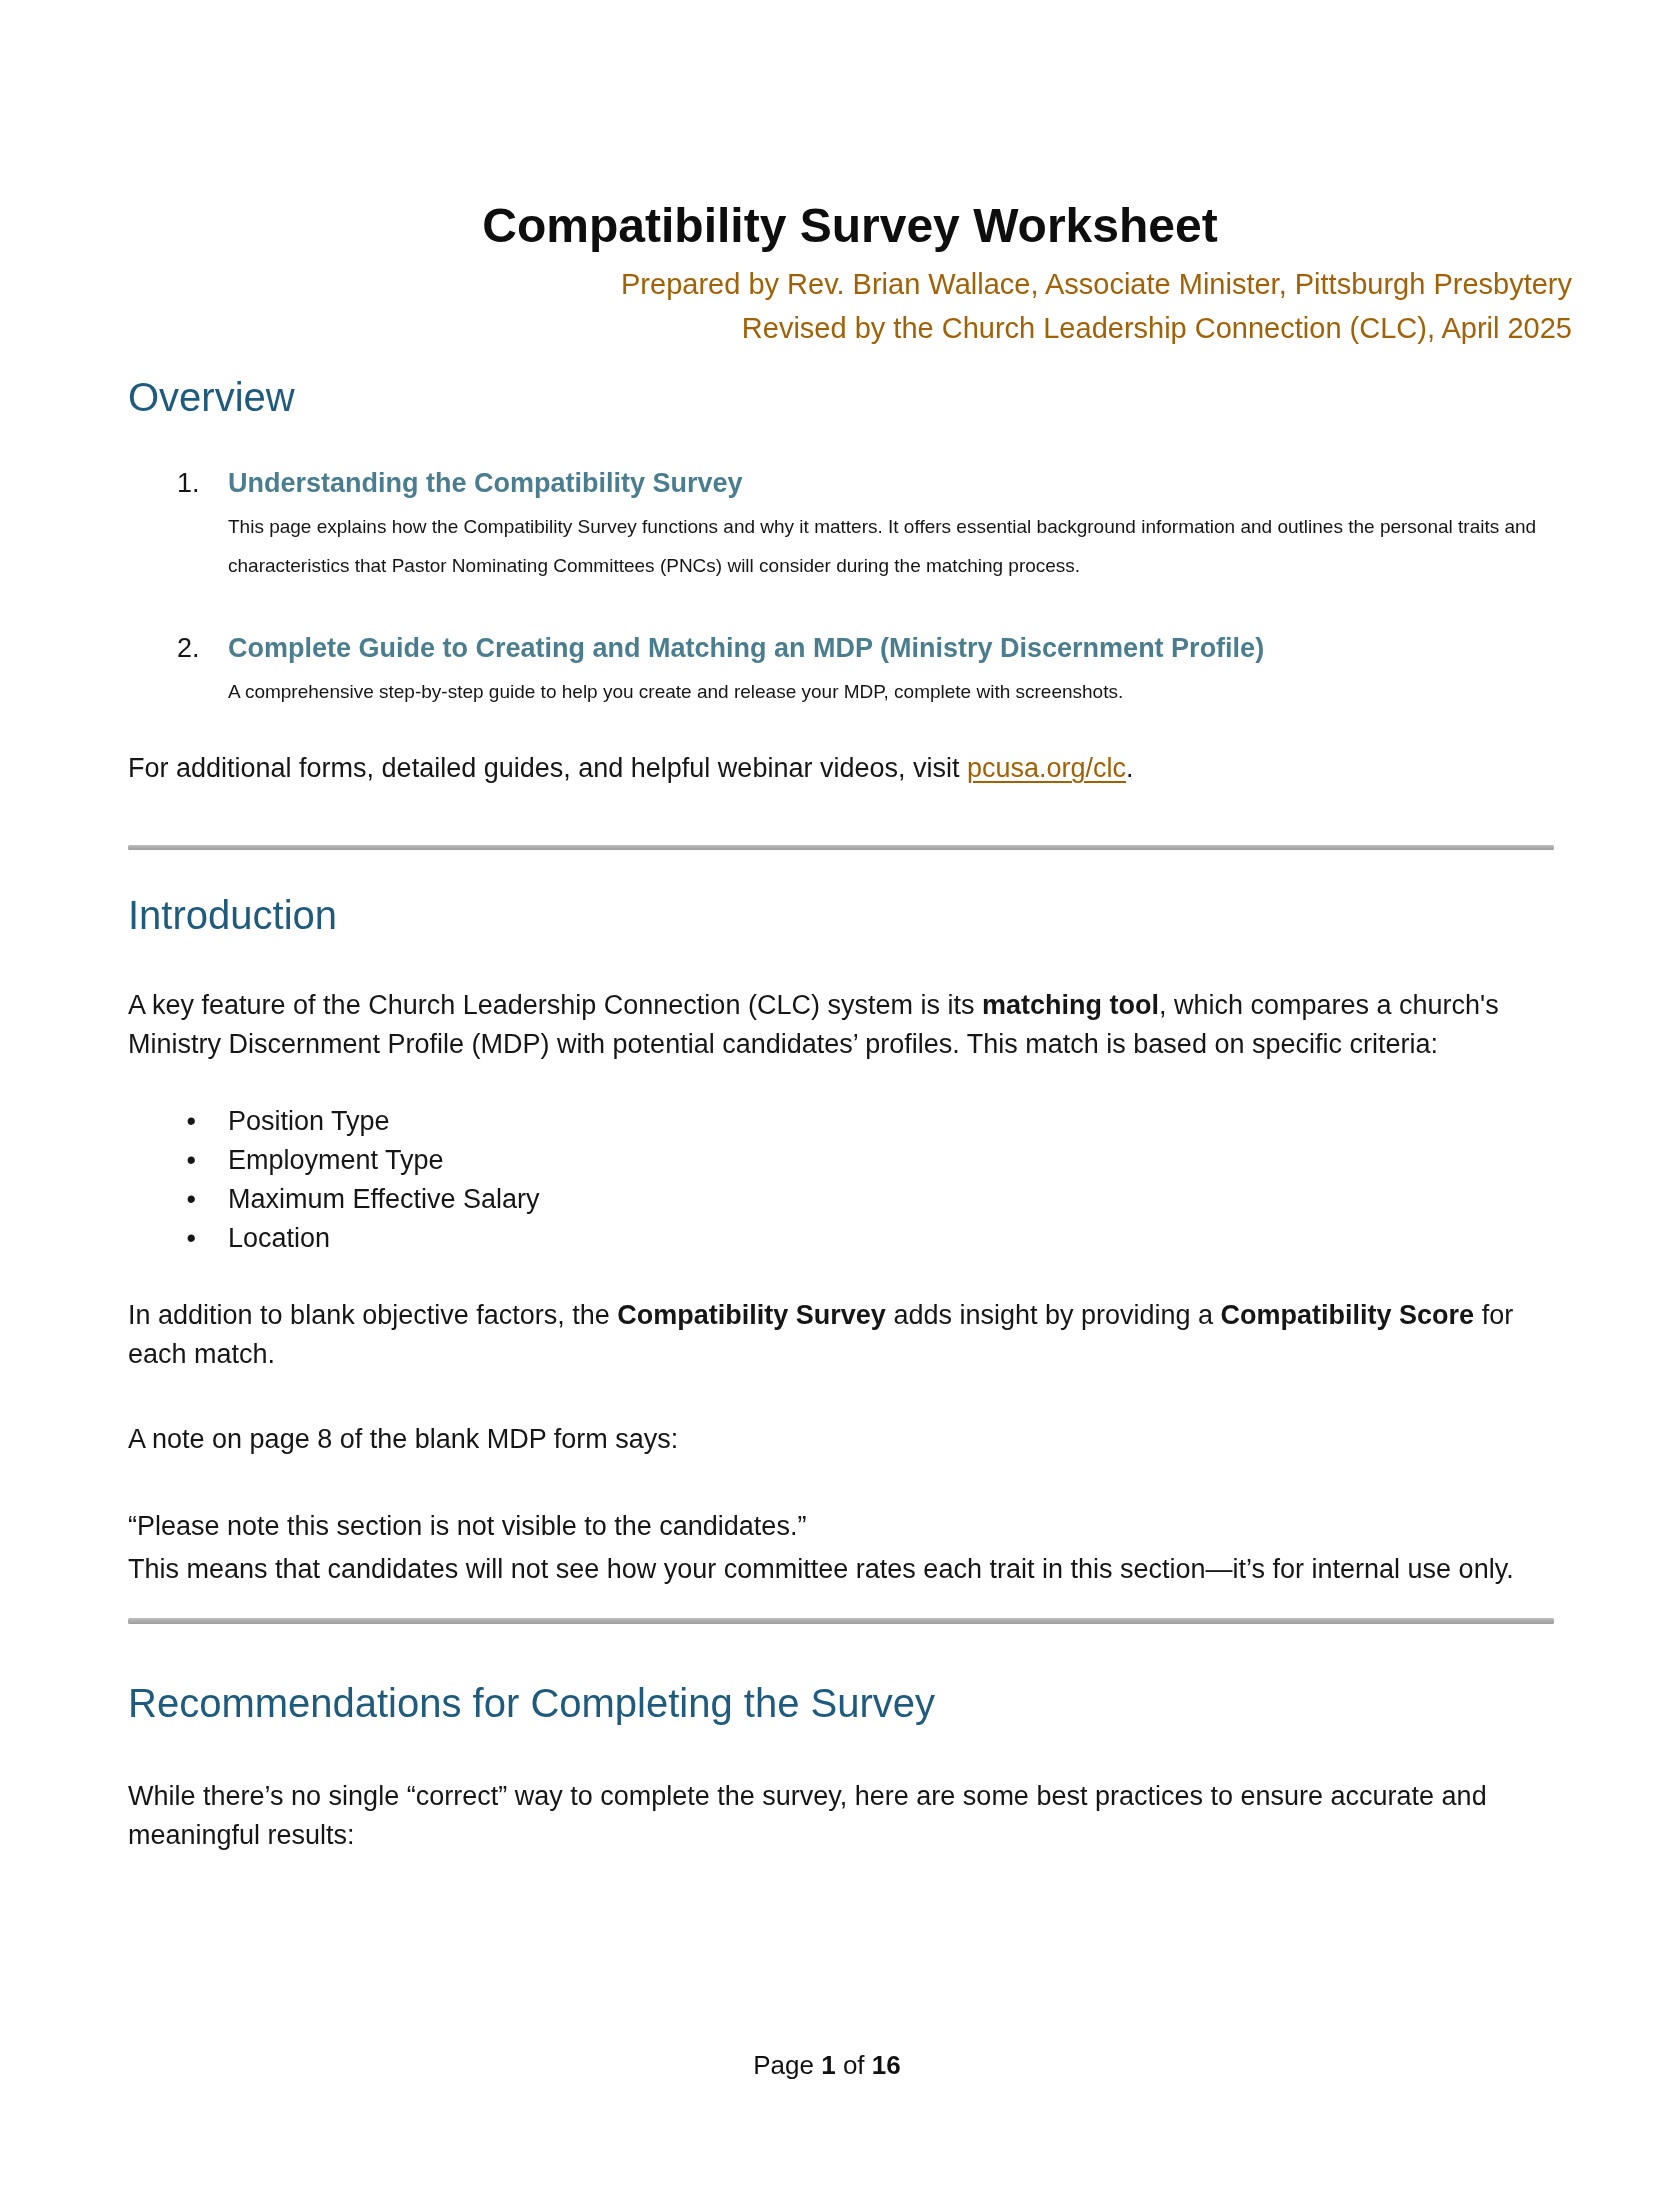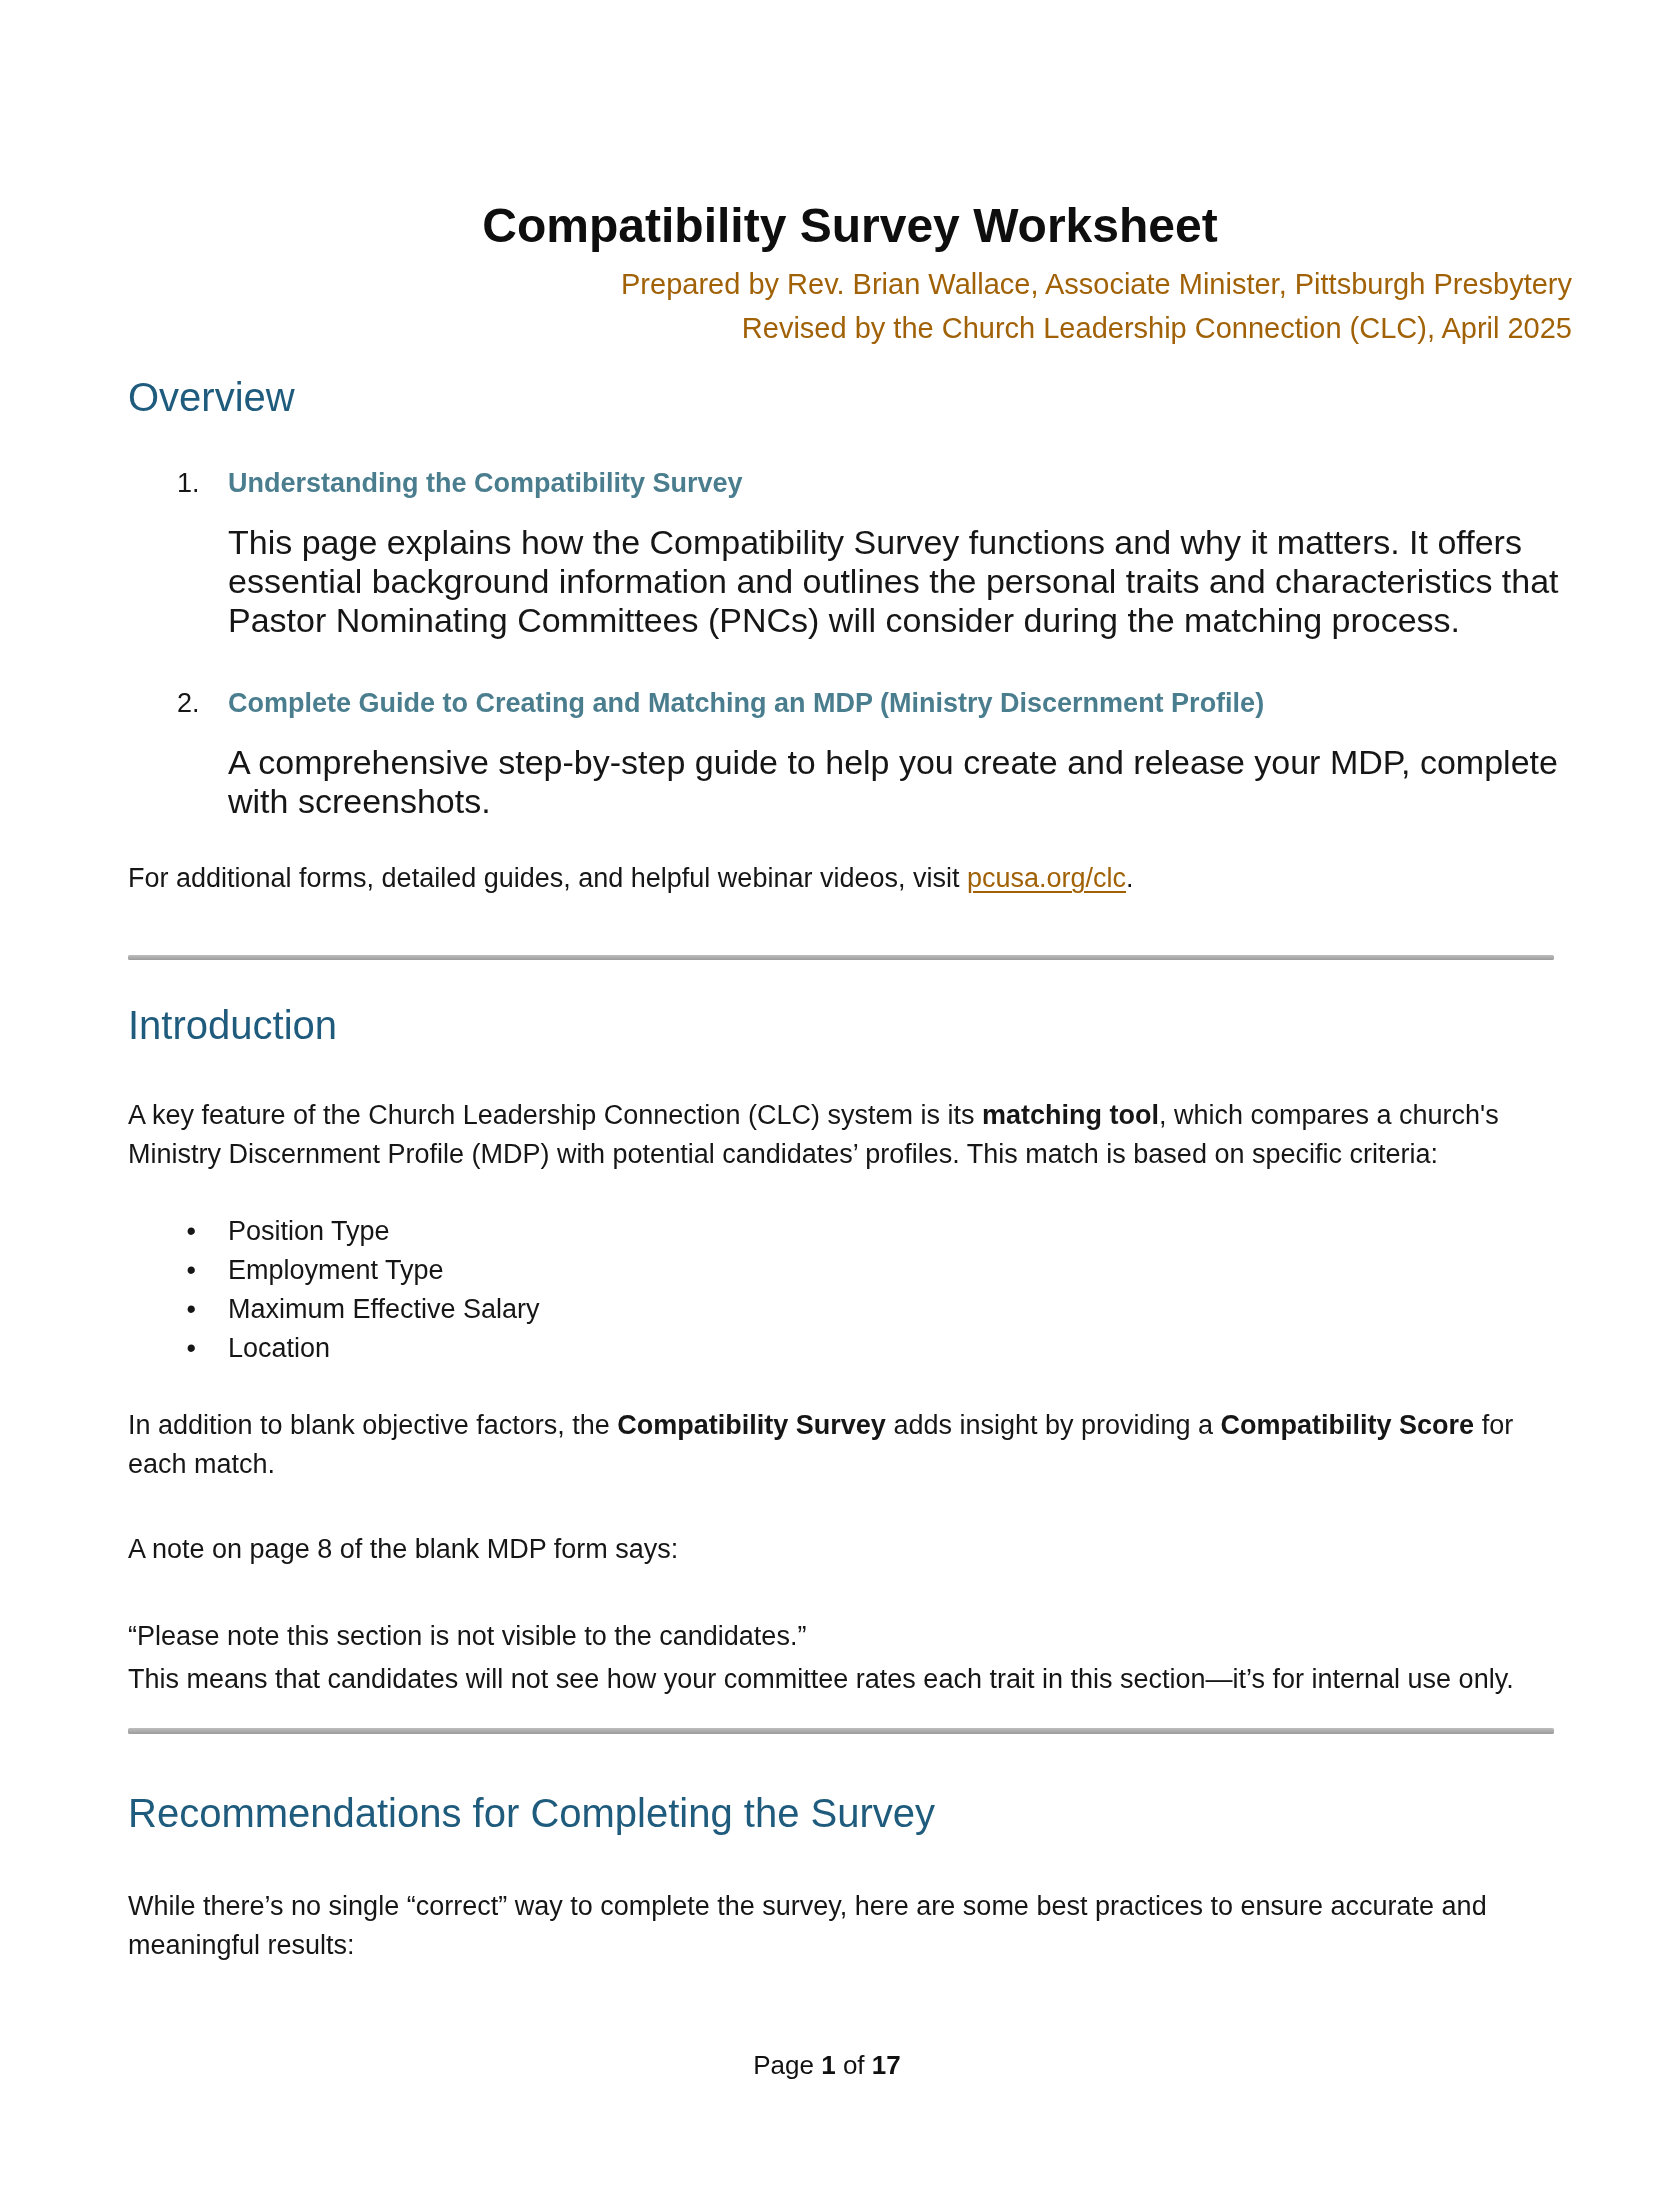--- a/index.html
+++ b/index.html
@@ -57,21 +57,21 @@
   .doc-link {
     display: inline;
     font-size: 27px;
     line-height: 41px;
     font-weight: 700;
     color: #4a7e8e;
     text-decoration-thickness: 2.4px;
     text-underline-offset: 3.9px;
     cursor: pointer;
   }
-  .olist-text { font-size: 34px; line-height: 39px; margin-top: 19px; }
+  .olist-text { font-size: 19px; line-height: 39px; margin-top: 3px; }
   .footnote { margin-top: 38px; }
   .hyperlink {
     color: #a16207;
     text-decoration: underline;
     text-decoration-thickness: 2.4px;
     text-underline-offset: 3.9px;
     cursor: pointer;
   }
   .divider {
     margin-top: 57px;
@@ -169,17 +169,17 @@
     <span>This means that candidates will not see how your committee rates each trait in this section—it’s for internal use only.</span>
   </p>
 
   <div class="divider divider-2"></div>
 
   <h2 class="section-heading recommendations-heading">Recommendations for Completing the Survey</h2>
 
   <p class="para rec-lead">While there’s no single “correct” way to complete the survey, here are some best practices to ensure accurate and meaningful results:</p>
 
   <div class="footer">
-    <span>Page </span><b>1</b><span> of </span><b>17</b>
+    <span>Page </span><b>1</b><span> of </span><b>16</b>
   </div>
 
 </div>
 
 
 </body></html>

